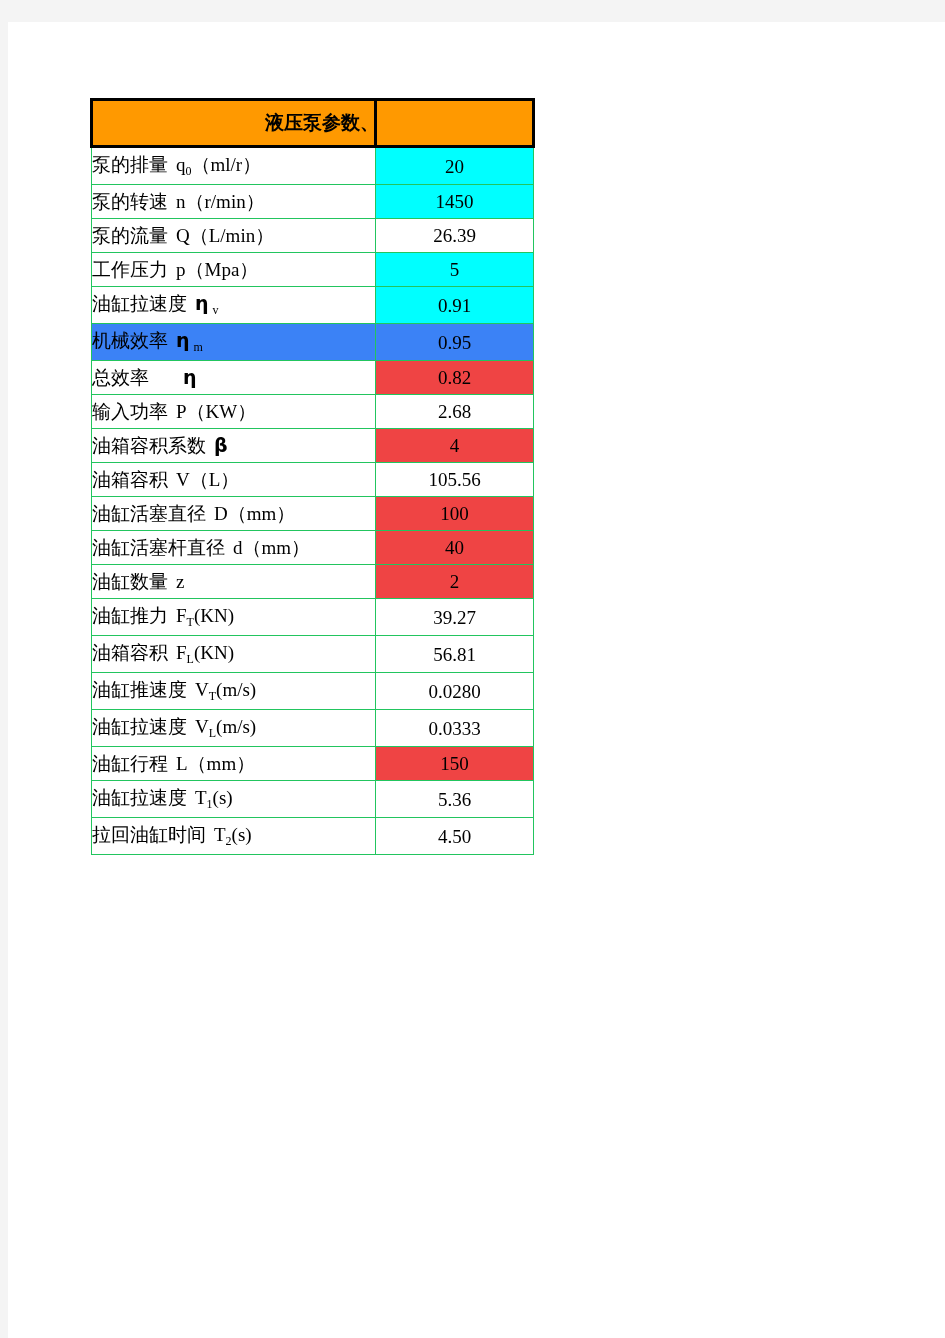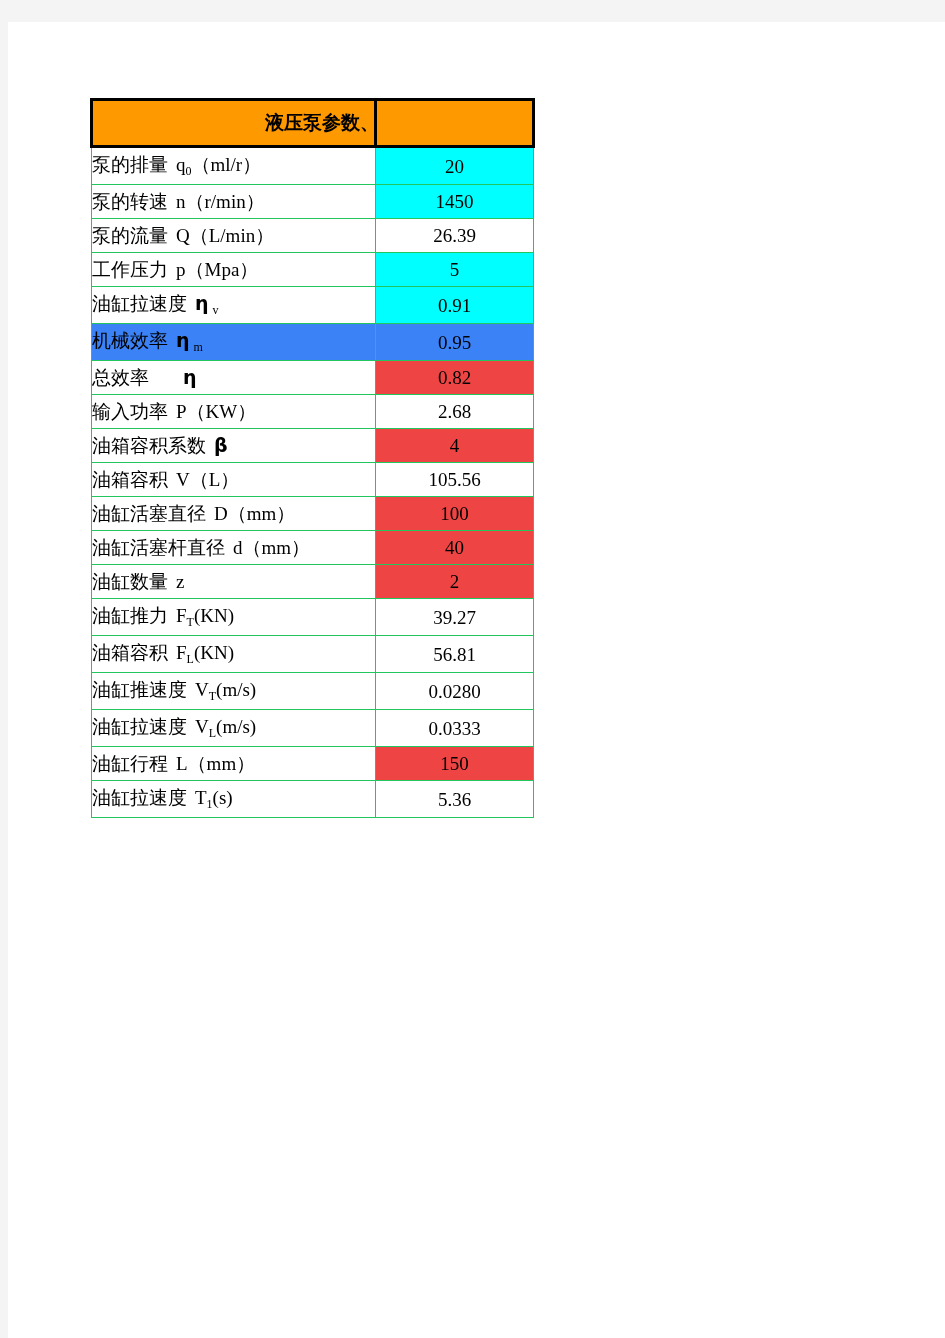--- a/index.html
+++ b/index.html
@@ -203,17 +203,21 @@
             <td class="value fill-white"><span>0.0333</span></td>
           </tr>
           <tr>
             <td class="label fill-white"><span>油缸行程</span><span class="gap-sm"></span><span>L</span><span>（mm）</span></td>
             <td class="value fill-blue"><span>150</span></td>
           </tr>
           <tr>
             <td class="label fill-white"><span>油缸拉速度</span><span class="gap-sm"></span><span>T</span><sub>1</sub><span>(s)</span></td>
             <td class="value fill-white"><span>5.36</span></td>
           </tr>
+          <tr>
+            <td class="label fill-white"><span>拉回油缸时间</span><span class="gap-sm"></span><span>T</span><sub>2</sub><span>(s)</span></td>
+            <td class="value fill-white"><span>4.50</span></td>
+          </tr>
         </tbody>
     </table>
   </div>
 
 </div>
 
 </body></html>

